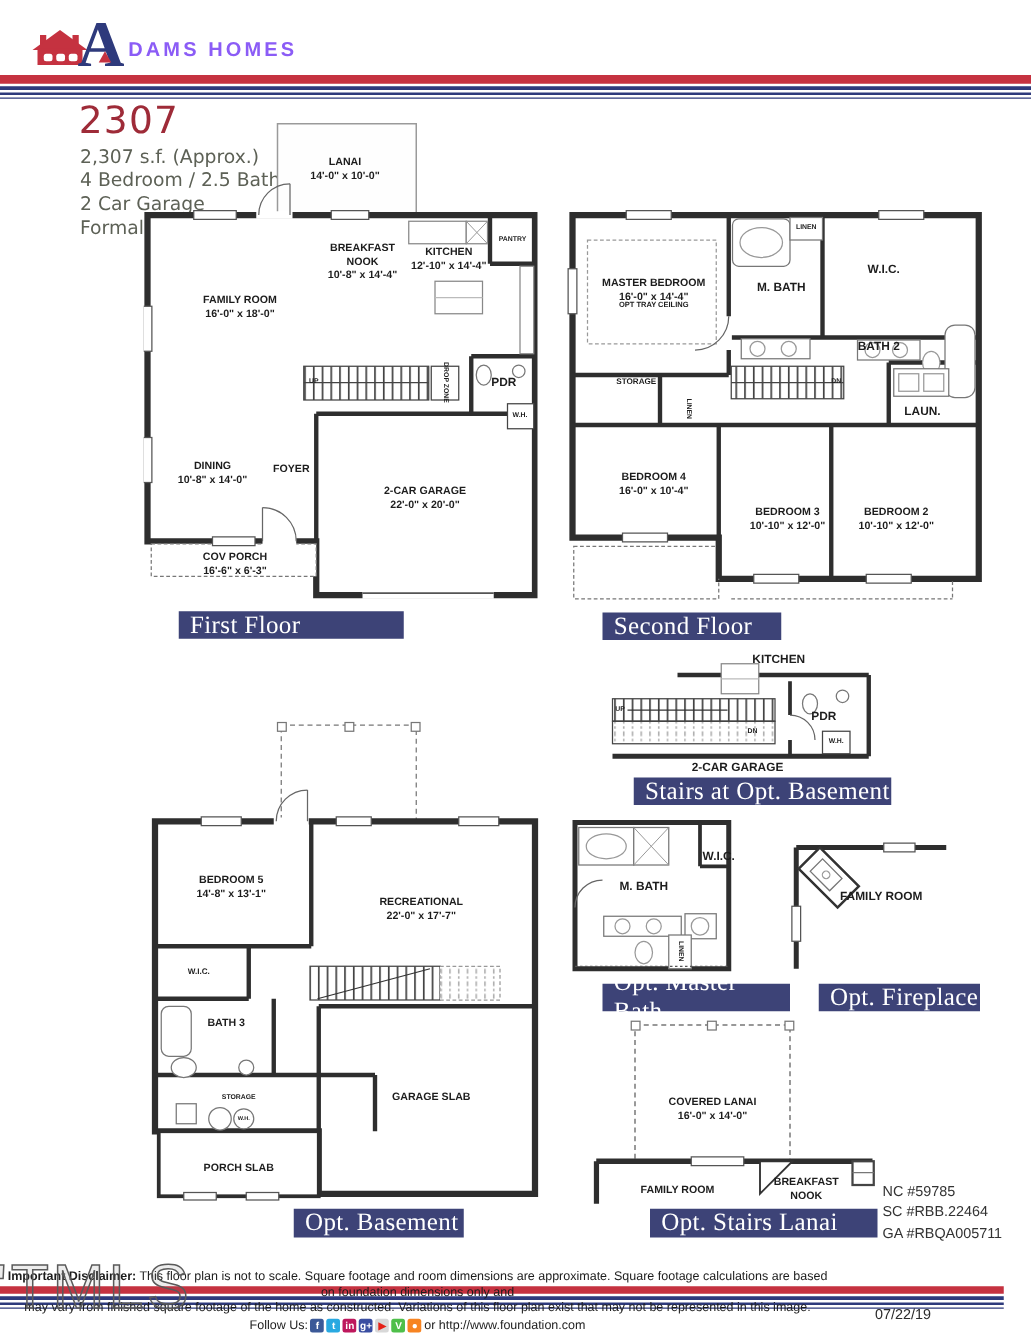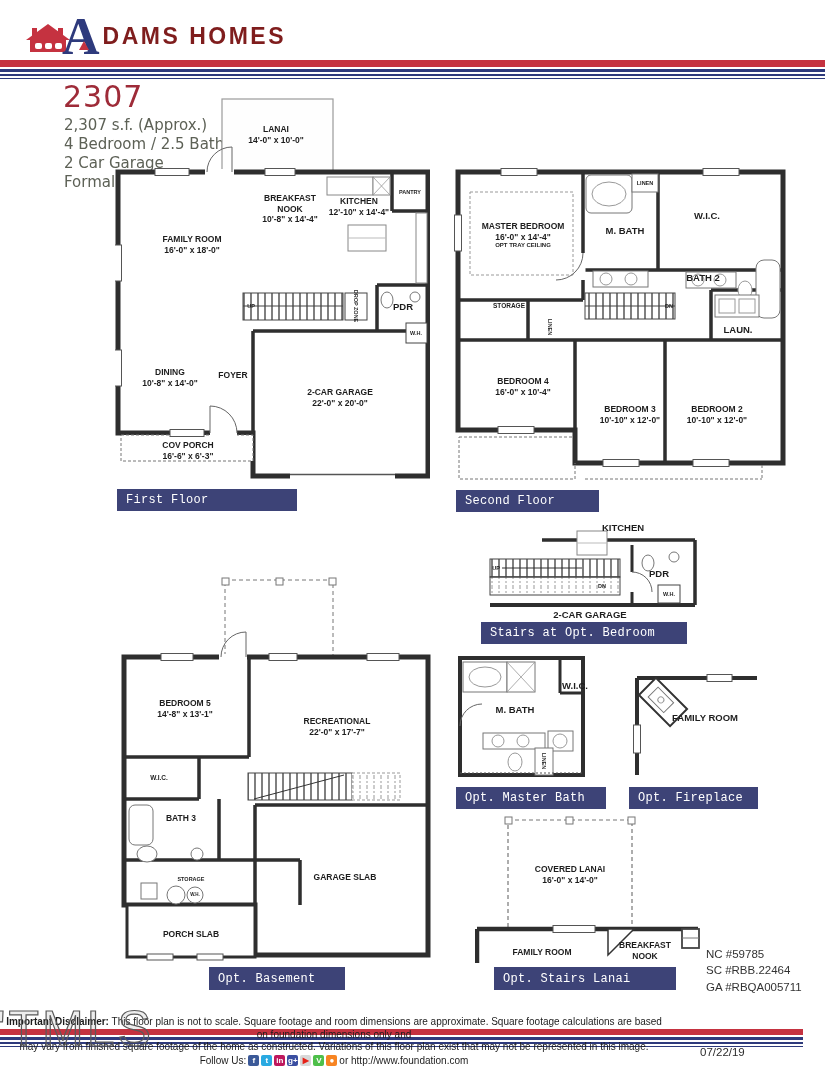--- a/index.html
+++ b/index.html
@@ -5,22 +5,22 @@
   html,body{margin:0;padding:0;background:#fff;}
   .page{position:relative;width:825px;height:1068px;background:#fff;overflow:hidden;
         font-family:"Liberation Sans",sans-serif;}
 
   
   .logo{position:absolute;left:25px;top:15px;display:flex;align-items:flex-end;z-index:3;}
   .logo-a{position:relative;font-family:"Liberation Serif",serif;font-weight:700;font-size:52px;
           line-height:44px;color:#2e3a7c;margin-left:-9px;margin-bottom:-5px;}
   .logo-a::after{content:"";position:absolute;left:17px;top:26px;border-left:5px solid transparent;
           border-right:5px solid transparent;border-bottom:9px solid #c53240;}
-  .logo-rest{font-family:"Liberation Sans",sans-serif;font-weight:700;font-size:23px;
-          letter-spacing:2.5px;color:#7f1d1d;margin-left:3px;margin-bottom:4px;}
+  .logo-rest{font-family:"Liberation Sans",sans-serif;font-weight:700;font-size:16px;
+          letter-spacing:2.5px;color:#8b5cf6;margin-left:3px;margin-bottom:4px;}
   .stripes{position:absolute;left:0;width:825px;}
   .stripes.top{top:60px;}
   .stripes.bottom{top:1029px;width:803px;}
   .sr{height:7px;background:#c53240;}
   .sb1{height:3px;background:#2e3a7c;margin-top:2px;}
   .sb2{height:2px;background:#2e3a7c;margin-top:2px;}
   .sb3{height:1px;background:#2e3a7c;margin-top:2px;}
 
   
   .plan-number{position:absolute;left:63px;top:79px;font-family:"DejaVu Sans",sans-serif;
@@ -34,23 +34,23 @@
   .lbl{position:absolute;transform:translate(-50%,-50%);text-align:center;font-weight:700;
        font-size:8.5px;color:#1d1d1d;line-height:1.25;white-space:nowrap;z-index:2;}
   .lbl.md{font-size:9.5px;}
   .lbl.sm{font-size:6.5px;}
   .lbl.xs{font-size:5.5px;}
   .lbl.wrap{white-space:normal;}
   .lbl.vert{writing-mode:vertical-rl;}
   .note{font-size:6px;}
 
   
-  .banner{position:absolute;background:#3d4377;color:#fff;font-family:Liberation Mono, monospace;
-          font-size:12px;display:flex;align-items:center;padding-left:9px;box-sizing:border-box;
-          letter-spacing:.3px;z-index:4;}
+  .banner{position:absolute;background:#3d4377;color:#fff;font-family:Liberation Serif, serif;
+          font-size:20px;display:flex;align-items:center;padding-left:9px;box-sizing:border-box;
+          letter-spacing:.3px;z-index:4;margin-left:26px;}
 
   
   .licenses{position:absolute;left:706px;top:946px;font-size:11.5px;color:#333;line-height:1.42;}
   .disclaimer{position:absolute;left:0;top:993px;width:668px;text-align:center;font-size:10px;
           color:#1c1c1c;line-height:12.5px;z-index:2;margin-top:23px;}
   .follow-line{display:flex;justify-content:center;align-items:center;gap:2px;margin-top:1px;}
   .sicon{display:inline-block;width:11px;height:11px;font-size:8px;font-weight:700;color:#fff;
           line-height:11px;text-align:center;border-radius:2px;overflow:hidden;}
   .tmls{position:absolute;left:-4px;top:1000px;font-size:50px;letter-spacing:3px;z-index:6;
         color:rgba(110,110,110,0.12);-webkit-text-stroke:1.2px #5a5a5a;}
@@ -247,21 +247,21 @@
       <circle cx="192" cy="40" r="5" fill="#fff" stroke="#777"></circle>
       <rect x="176" y="68" width="22" height="18" fill="#fff" stroke="#444"></rect>
     </svg>
     <div class="lbl md" style="left:141px;top:11px">KITCHEN</div>
     <div class="lbl xs" style="left:14px;top:51px">UP</div>
     <div class="lbl xs" style="left:120px;top:69px">DN</div>
     <div class="lbl md" style="left:177px;top:57px">PDR</div>
     <div class="lbl xs" style="left:187px;top:77px">W.H.</div>
     <div class="lbl md" style="left:108px;top:98px">2-CAR GARAGE</div>
   </div>
-  <div class="banner" style="left:481px;top:622px;width:206px;height:22px">Stairs at Opt. Bedroom</div>
+  <div class="banner" style="left:481px;top:622px;width:206px;height:22px">Stairs at Opt. Basement</div>
 
   <div class="plan" style="left:119px;top:577px;width:315px;height:392px">
     <svg width="315" height="392" viewBox="0 0 315 392">
       <rect x="106" y="3" width="108" height="77" fill="none" stroke="#777" stroke-dasharray="4,3"></rect>
       <rect x="103" y="1" width="7" height="7" fill="#fff" stroke="#777"></rect>
       <rect x="157" y="1" width="7" height="7" fill="#fff" stroke="#777"></rect>
       <rect x="210" y="1" width="7" height="7" fill="#fff" stroke="#777"></rect>
       <path d="M5,80 H309 V378 H136 V328 H5 Z" fill="#fff" stroke="#2e2e2e" stroke-width="5"></path>
       <rect x="8" y="328" width="128" height="52" fill="#fff" stroke="#2e2e2e" stroke-width="3"></rect>
       <path d="M130,80 V180 M5,180 H130 M80,180 V222 M5,222 H80 M100,222 V283 M5,283 H181 M181,283 V328 M136,228 H309 M136,228 V328" stroke="#2e2e2e" stroke-width="3.5" fill="none"></path>
@@ -344,21 +344,21 @@
       <rect x="33" y="5" width="124" height="108" fill="#fff" stroke="#777" stroke-dasharray="4,3" stroke-width="1.2"></rect>
       <rect x="30" y="2" width="7" height="7" fill="#fff" stroke="#777"></rect>
       <rect x="91" y="2" width="7" height="7" fill="#fff" stroke="#777"></rect>
       <rect x="153" y="2" width="7" height="7" fill="#fff" stroke="#777"></rect>
       <path d="M2,114 H223 M2,114 V148" stroke="#2e2e2e" stroke-width="4.5" fill="none"></path>
       <rect x="78" y="110.5" width="42" height="7" fill="#fff" stroke="#555"></rect>
       <path d="M133,114 L159,114 L133,140 Z" fill="#fff" stroke="#333" stroke-width="1.5"></path>
       <rect x="207" y="114" width="17" height="19" fill="#fff" stroke="#444" stroke-width="1.8"></rect>
       <line x1="207" y1="123" x2="224" y2="123" stroke="#777"></line>
     </svg>
-    <div class="lbl" style="left:95px;top:60px">
+    <div class="lbl" style="left:95px;top:72px">
       <div>COVERED LANAI</div>
         <div>16'-0" x 14'-0"</div>
     </div>
     <div class="lbl" style="left:67px;top:137px">FAMILY ROOM</div>
     <div class="lbl wrap" style="left:170px;top:136px;width:58px">BREAKFAST NOOK</div>
   </div>
   <div class="banner" style="left:494px;top:967px;width:182px;height:23px">Opt. Stairs Lanai</div>
 
   <div class="licenses">
     <div>NC #59785</div>

